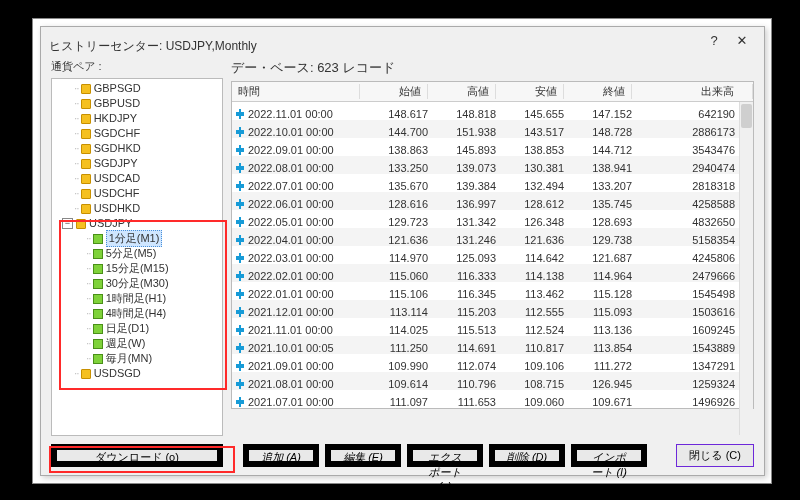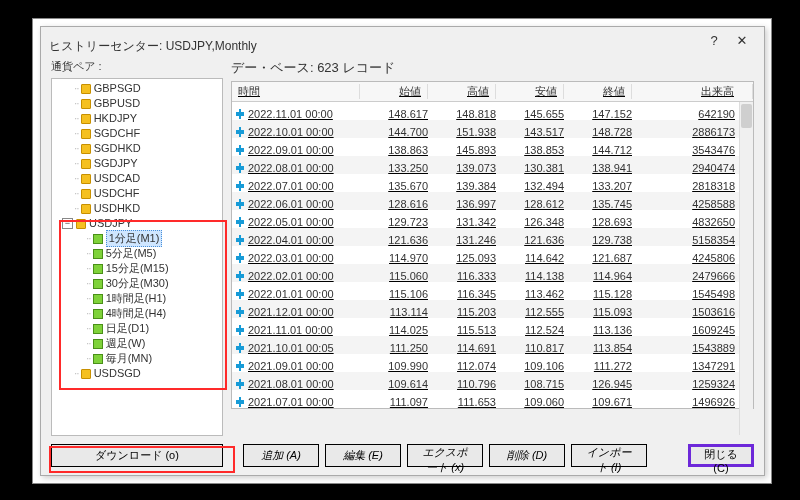--- a/index.html
+++ b/index.html
@@ -33,26 +33,26 @@
 .grow { display: flex; height: 18px; align-items: flex-end; color: #333; }
 .grow:nth-child(odd) { background: #fff; }
 .grow:nth-child(even) { background: #f4f4f4; }
 .grow .gc0 { display: flex; align-items: center; padding-left: 4px; gap: 4px; }
 .bar-icon { width: 8px; height: 10px; position: relative; }
 .bar-icon::before { content: ""; position: absolute; left: 3px; top: 0; width: 2px; height: 10px; background: #179bd7; }
 .bar-icon::after { content: ""; position: absolute; left: 0; top: 3px; width: 8px; height: 4px; background: #179bd7; }
 .scroll-v { position: absolute; right: 1px; top: 21px; bottom: 1px; width: 14px; background: #f0f0f0; border-left: 1px solid #ddd; }
 .sthumb { position: absolute; left: 1px; right: 1px; top: 2px; height: 24px; background: #cfcfcf; border-radius: 2px; }
 .btnrow { display: flex; gap: 6px; padding-top: 8px; }
-.btn { height: 23px; font-size: 11px; background: #e9e9e9; border: 1px solid #000000; padding: 0 10px; cursor: pointer; }
+.btn { height: 23px; font-size: 11px; background: #e9e9e9; border: 6px solid #000000; padding: 0 10px; cursor: pointer; }
 .btn.wide { width: 172px; }
 .btn.small { width: 76px; font-style: italic; }
-.btn.close { width: 66px; border: 3px solid #6d28d9; }
+.btn.close { width: 78px; border: 1px solid #6d28d9; }
 .spacer { flex: 1; }
-.gridwrap { position: relative; flex: 1; text-decoration: underline; }
+.gridwrap { position: relative; flex: 1; }
 </style>
 </head>
 <body>
 
 <div class="outer"></div>
 
 <div class="dialog">
   <div class="titlebar">
     <span class="title-text">ヒストリーセンター: USDJPY,Monthly</span>
     <span class="tbtn">?</span>

